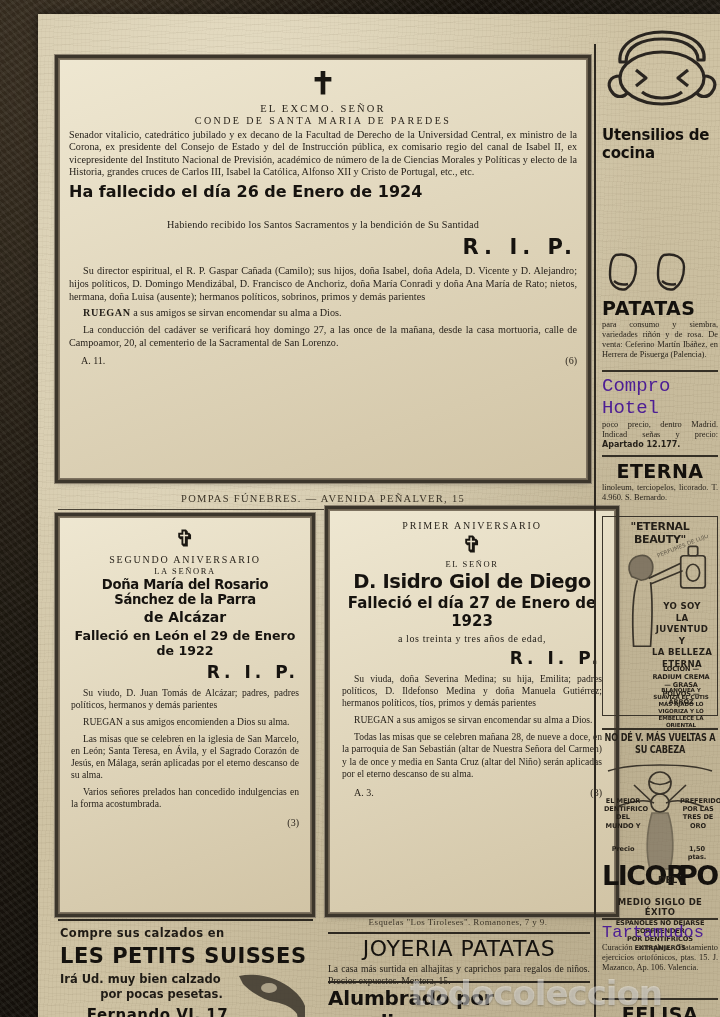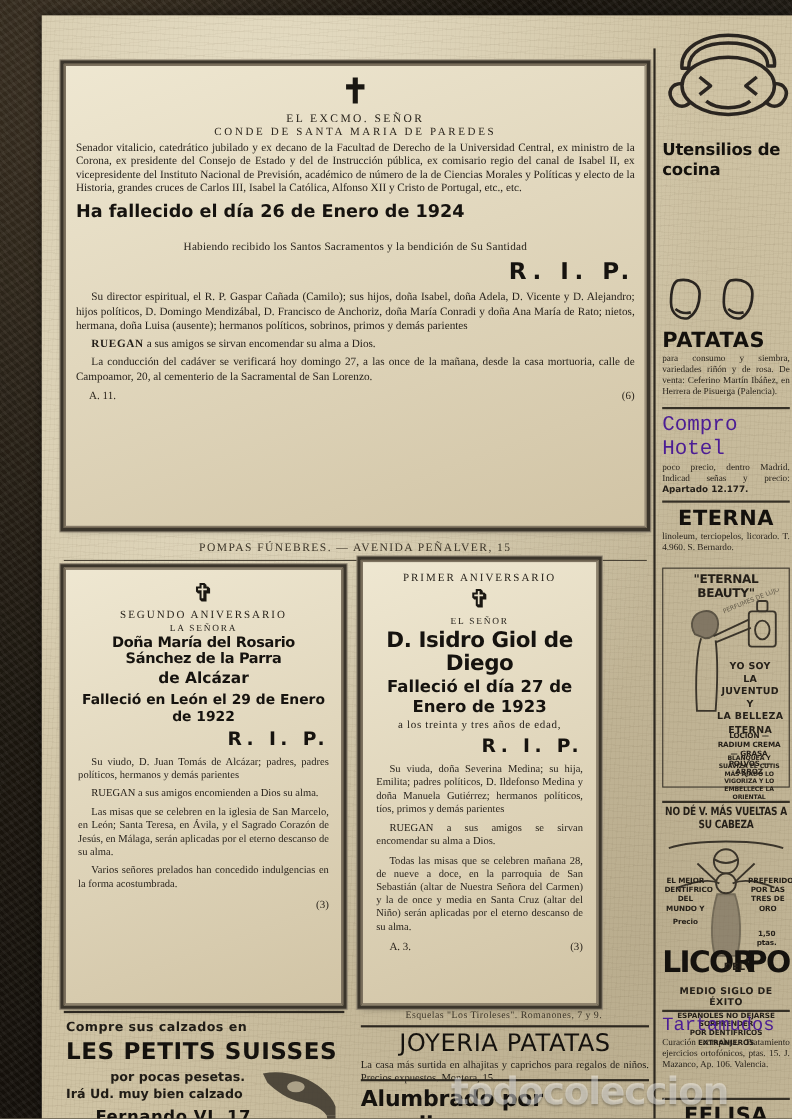--- a/index.html
+++ b/index.html
@@ -465,21 +465,21 @@
         <div class="sm-para ink-blur">Su viudo, D. Juan Tomás de Alcázar; padres, padres políticos, hermanos y demás parientes</div>
         <div class="sm-para ink-blur"><span class="ruegan">RUEGAN</span><span> a sus amigos encomienden a Dios su alma.</span></div>
         <div class="sm-para ink-blur">Las misas que se celebren en la iglesia de San Marcelo, en León; Santa Teresa, en Ávila, y el Sagrado Corazón de Jesús, en Málaga, serán aplicadas por el eterno descanso de su alma.</div>
         <div class="sm-para ink-blur">Varios señores prelados han concedido indulgencias en la forma acostumbrada.</div>
         <div class="foot-row ink-blur" style="justify-content:flex-end;">
           <span>(3)</span>
         </div>
       </div>
     </div>
 
-    <div class="ob-card" style="left:290px; top:495px; width:216px; height:405px;">
+    <div class="ob-card" style="left:290px; top:495px; width:288px; height:405px;">
       <div class="ob-inner" style="padding:6px 12px 4px;">
         <div class="kicker ink-blur" style="font-size:10px;letter-spacing:1.8px;margin-top:3px;">PRIMER ANIVERSARIO</div>
         <div class="cross small ink-blur" style="margin:3px auto 3px;">✞</div>
         <div class="kicker-sm ink-blur">EL SEÑOR</div>
         <div class="sm-name-big ink-blur">D. Isidro Giol de Diego</div>
         <div class="sm-died-big ink-blur">Falleció el día 27 de Enero de 1923</div>
         <div class="sm-age ink-blur">a los treinta y tres años de edad,</div>
         <div class="rip sm ink-blur">R. I. P.</div>
         <div class="sm-para ink-blur">Su viuda, doña Severina Medina; su hija, Emilita; padres políticos, D. Ildefonso Medina y doña Manuela Gutiérrez; hermanos políticos, tíos, primos y demás parientes</div>
         <div class="sm-para ink-blur"><span class="ruegan">RUEGAN</span><span> a sus amigos se sirvan encomendar su alma a Dios.</span></div>
@@ -491,22 +491,22 @@
       </div>
     </div>
 
     <div class="banner ink-blur" style="left:290px; top:903px; width:260px; font-size:9px; letter-spacing:.4px;">Esquelas "Los Tiroleses". Romanones, 7 y 9.</div>
     <div class="rule" style="left:290px; top:918px; width:262px;"></div>
 
     <div class="rule" style="left:20px; top:905px; width:255px;"></div>
     <div class="ad" style="left:22px; top:912px; width:255px; height:100px;">
       <div class="ad-lead ink-blur">Compre sus calzados en</div>
       <div class="ad-brand ink-blur">LES PETITS SUISSES</div>
+      <div class="ad-sub ink-blur">Irá Ud. muy bien calzado</div>
       <div class="ad-sub ink-blur" style="text-align:center;padding-right:52px;">por pocas pesetas.</div>
-      <div class="ad-sub ink-blur">Irá Ud. muy bien calzado</div>
       <div class="ad-brand ink-blur" style="font-size:15px;text-align:center;padding-right:60px;margin-top:4px;">Fernando VI, 17</div>
 
       <svg class="shoe" viewBox="0 0 74 60">
         <path d="M4 6 C22 2 44 8 58 20 C64 25 68 30 70 36 L70 44 L62 44 C58 38 50 34 40 32
                  C28 30 16 22 8 14 Z" fill="#3a342a" opacity=".85"></path>
         <path d="M62 44 L70 44 L70 56 L64 56 Z" fill="#3a342a" opacity=".85"></path>
         <ellipse cx="34" cy="18" rx="8" ry="5" fill="#d4c8aa" opacity=".7"></ellipse>
       </svg>
     </div>
 
@@ -603,21 +603,21 @@
             <circle cx="58" cy="26" r="11"></circle>
             <path d="M47 24 q11 7 22 0"></path>
             <circle cx="58" cy="46" r="9"></circle>
             <path d="M49 44 L32 28 M67 44 L84 28"></path>
             <path d="M50 56 C44 76 44 98 48 112 L68 112 C72 96 72 74 66 56 Z" fill="#6d6354" opacity=".55"></path>
             <path d="M14 50 q26 -10 38 -4 M64 46 q14 -6 38 4"></path>
           </g>
         </svg>
         <div class="polo-tiny ink-blur" style="position:absolute;left:2px;top:40px;width:38px;">EL MEJOR DENTÍFRICO DEL MUNDO Y</div>
         <div class="polo-tiny ink-blur" style="position:absolute;right:2px;top:40px;width:36px;">PREFERIDO POR LAS TRES DE ORO</div>
-        <div class="polo-tiny ink-blur" style="position:absolute;left:6px;top:77px;width:30px;">Precio</div>
+        <div class="polo-tiny ink-blur" style="position:absolute;left:6px;top:88px;width:30px;">Precio</div>
         <div class="polo-tiny ink-blur" style="position:absolute;right:4px;top:88px;width:34px;">1,50 ptas.</div>
       </div>
 
       <div style="position:relative;height:30px;margin-top:-12px;">
         <span class="polo-word ink-blur" style="position:absolute;left:0;top:0;">LICOR</span>
         <span class="ink-blur" style="position:absolute;left:56px;top:12px;font-family:'DejaVu Sans',sans-serif;font-weight:bold;font-size:9px;">DEL</span>
         <span class="polo-word ink-blur" style="position:absolute;left:76px;top:0;">POLO</span>
       </div>
       <div class="polo-small ink-blur" style="margin-top:4px;">MEDIO SIGLO DE ÉXITO</div>
       <div class="polo-tiny ink-blur" style="margin-top:2px;">ESPAÑOLES NO DEJARSE SORPRENDER</div>

